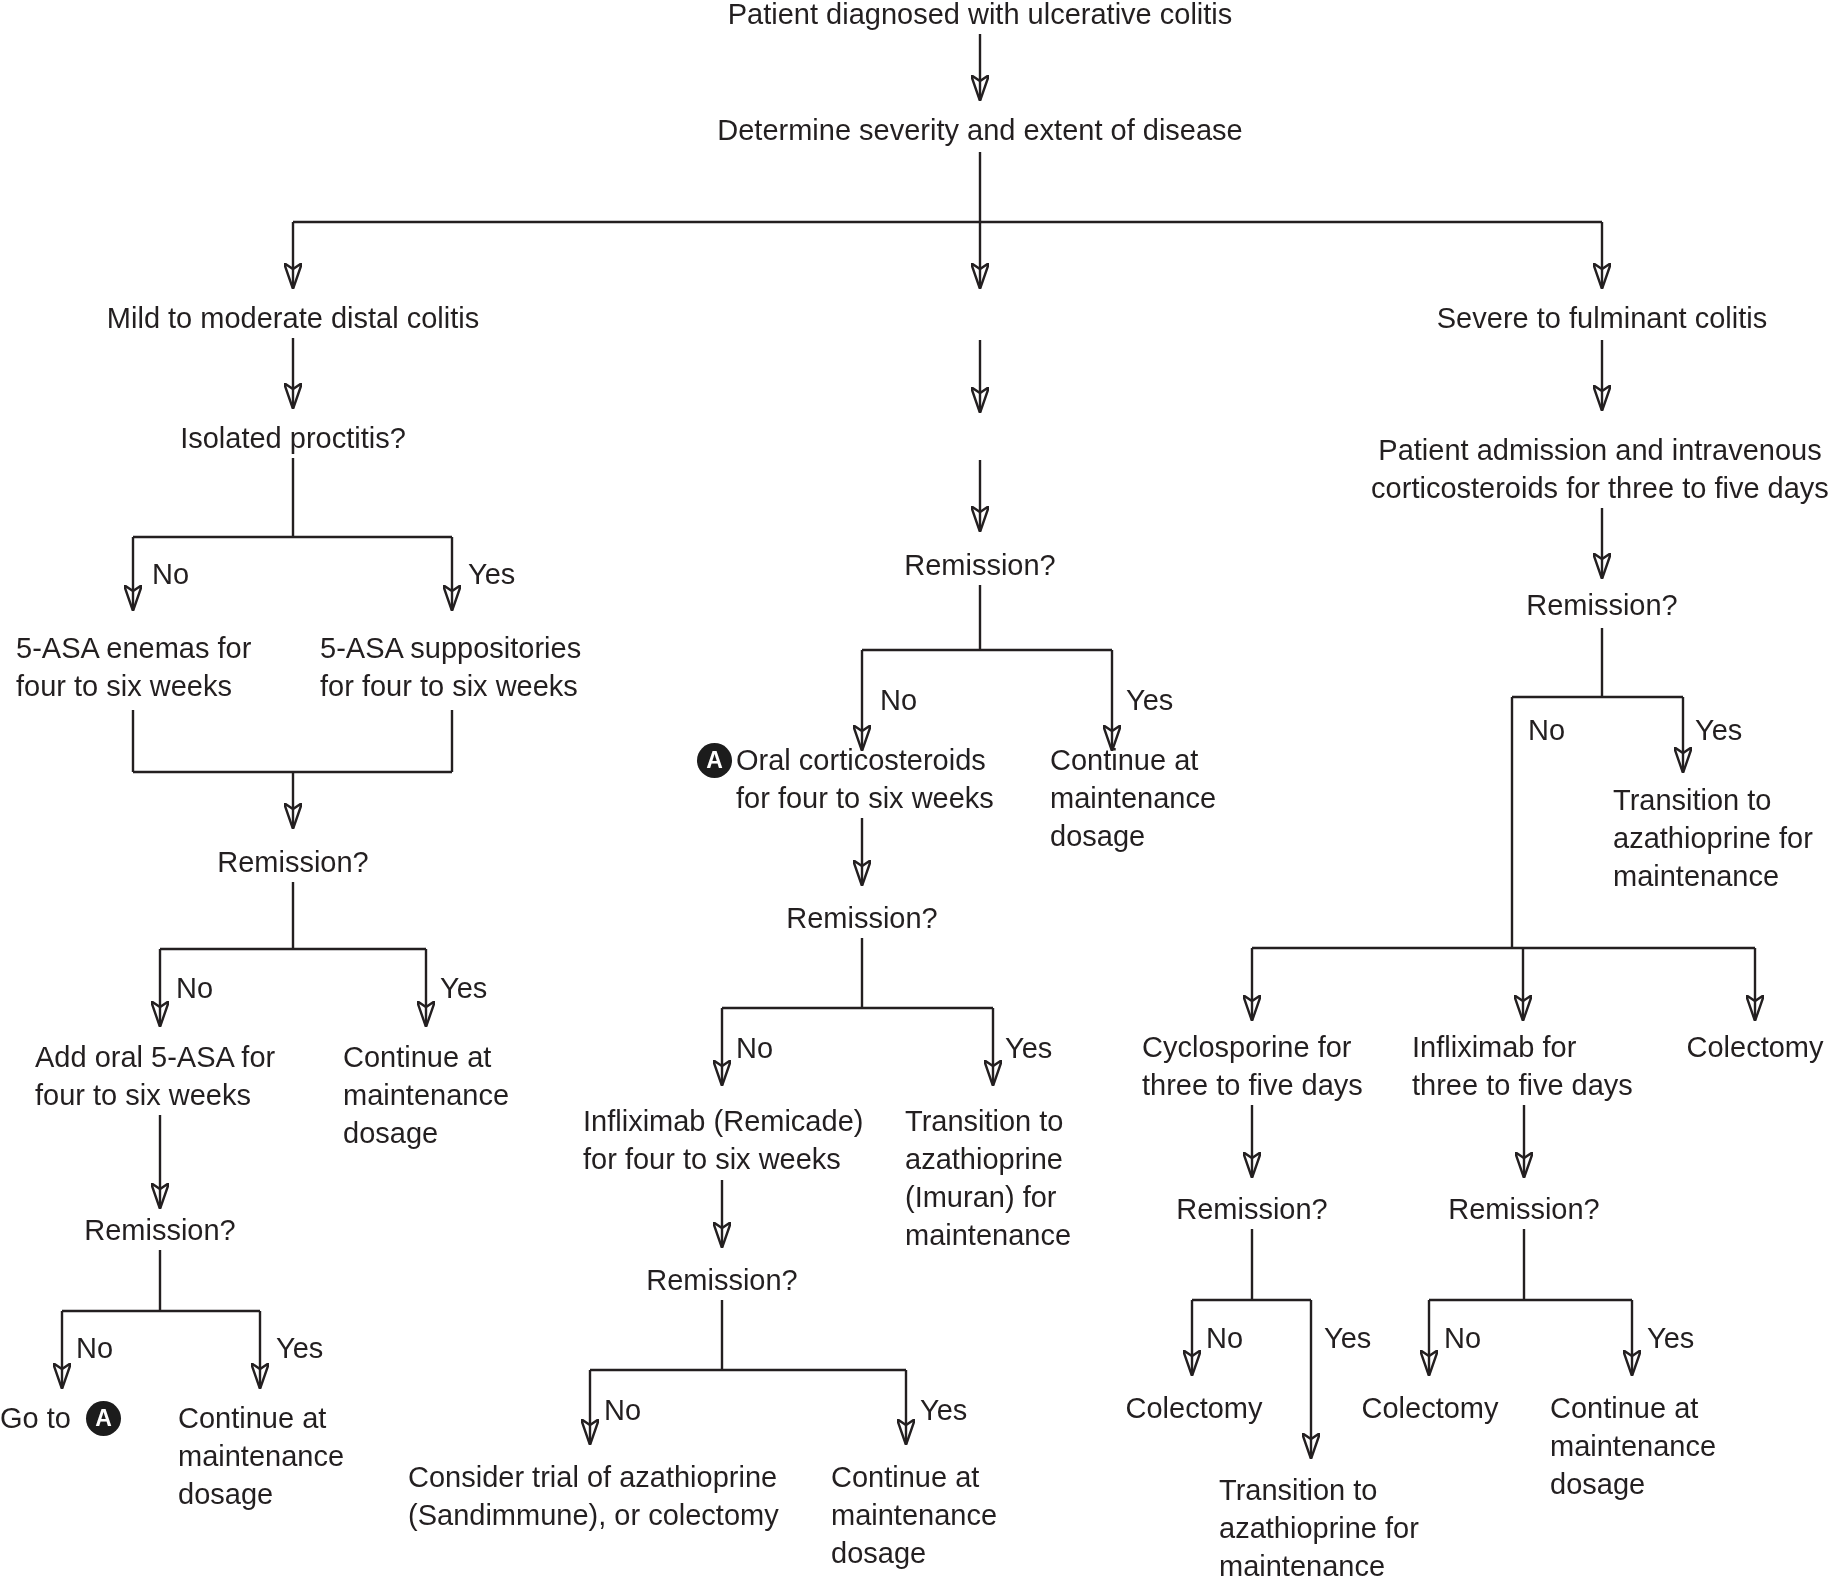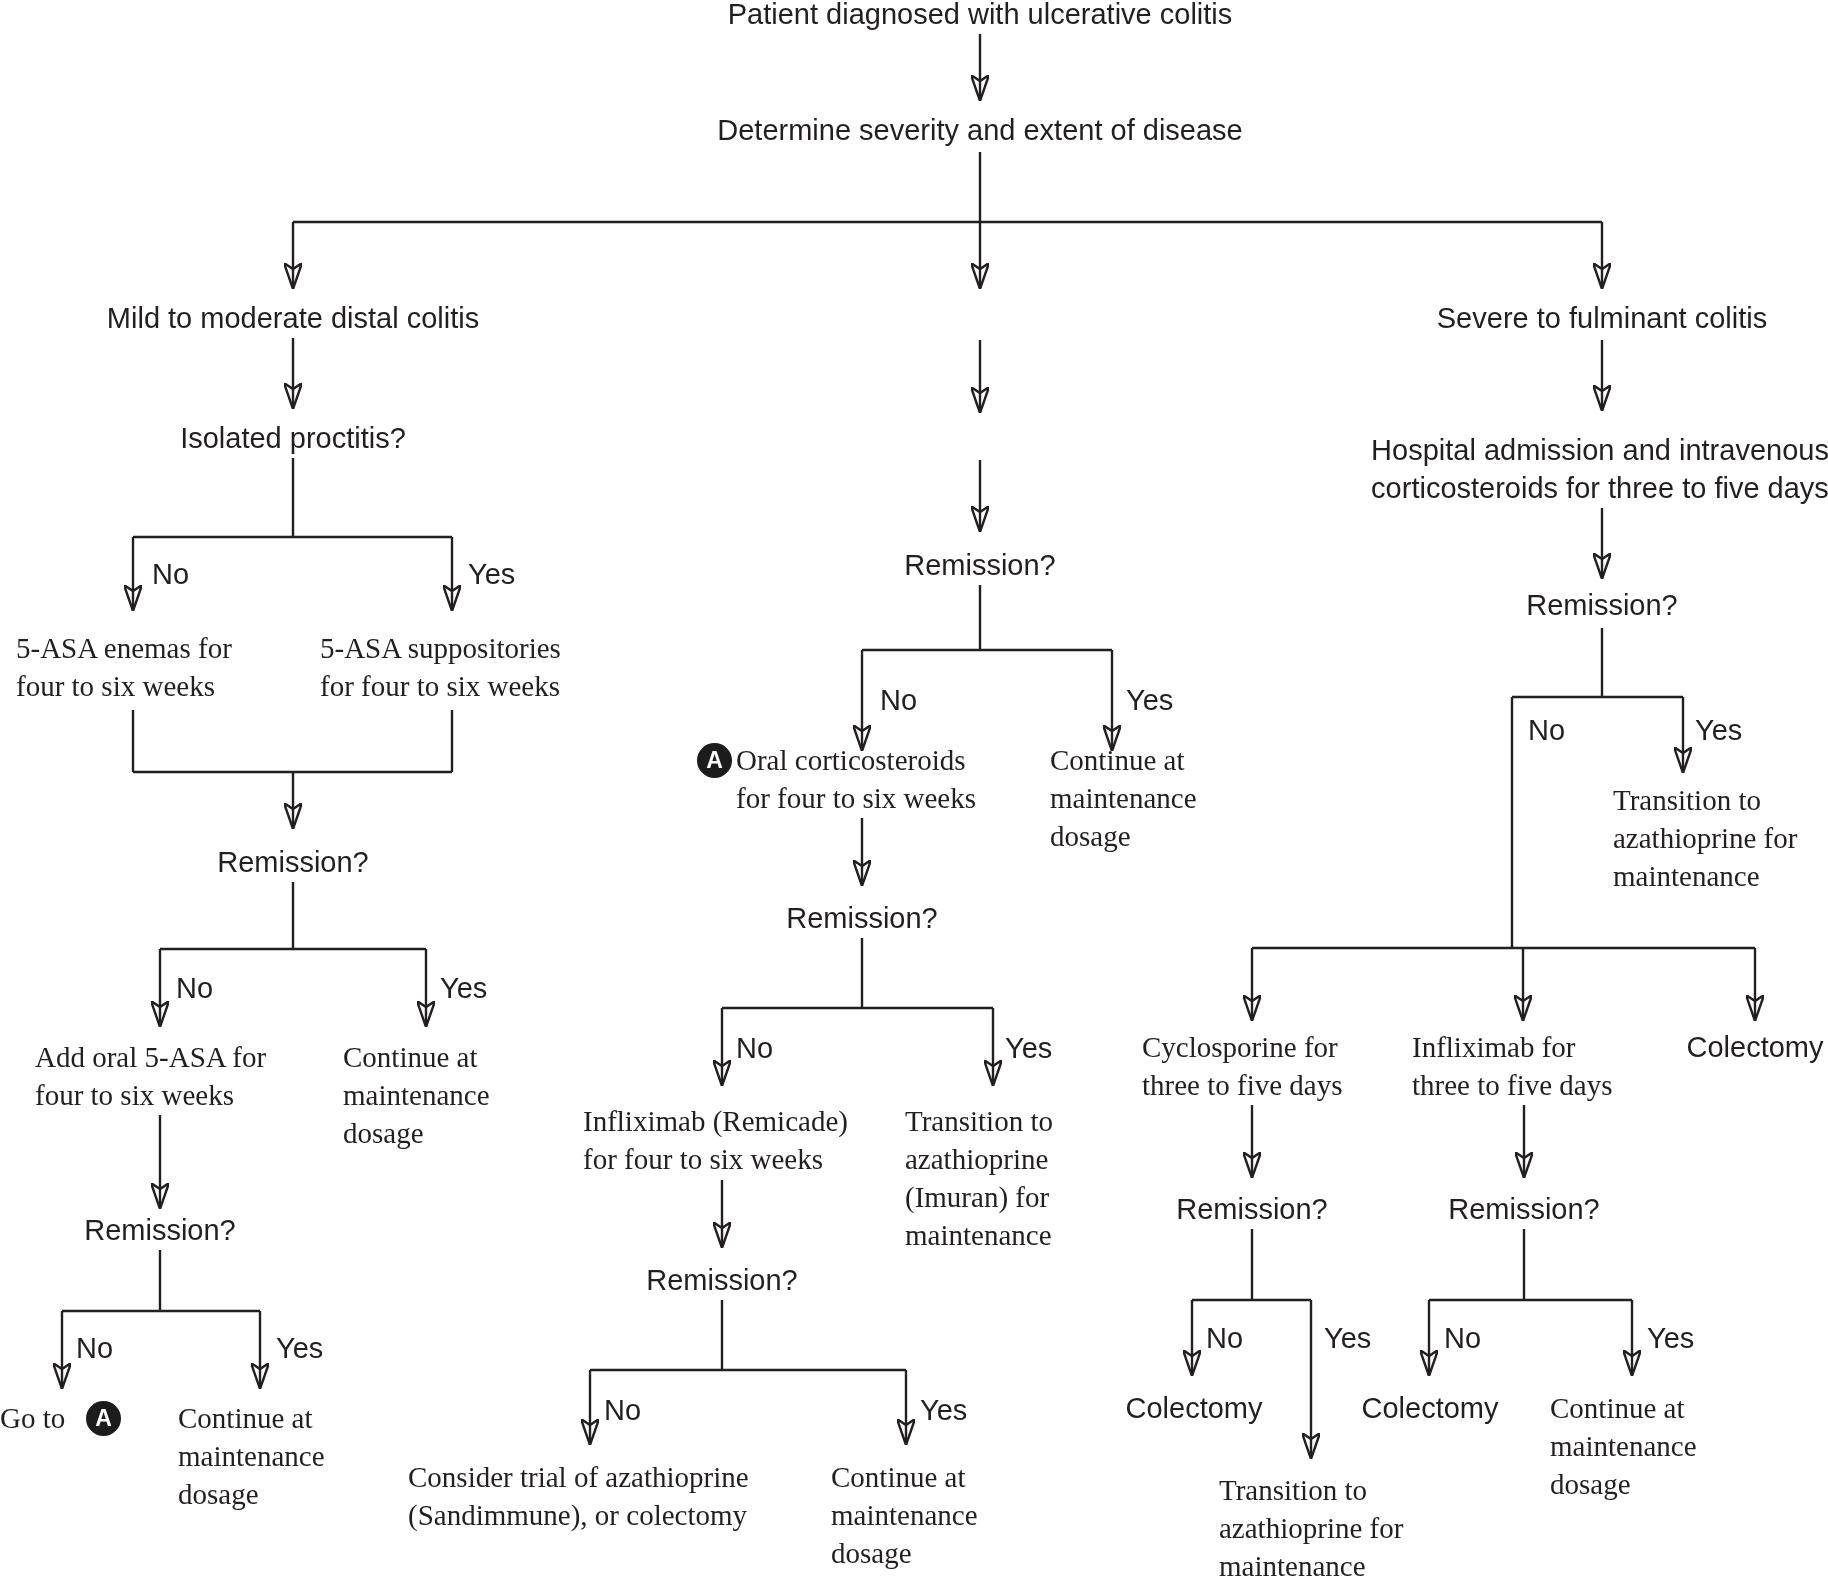--- a/index.html
+++ b/index.html
@@ -1,21 +1,21 @@
 <!DOCTYPE html>
 <html><head>
 <meta charset="utf-8">
 <style>
   html,body{margin:0;padding:0;background:#fff;}
   .stage{position:relative;width:1828px;height:1580px;background:#fff;overflow:hidden;
          font-family:"Liberation Sans",sans-serif;color:#231f20;font-size:29px;line-height:38px;}
   svg.lines{position:absolute;left:0;top:0;}
   svg.lines path{fill:none;stroke:#231f20;stroke-width:2.4px;}
   .n{position:absolute;white-space:nowrap;transform:translateX(-50%);}   
-  .b{position:absolute;white-space:nowrap;font-family:Liberation Serif, serif;}                              
+  .b{position:absolute;white-space:nowrap;}                              
   .cb{position:absolute;white-space:nowrap;text-align:center;transform:translateX(-50%);}
   .lbl{position:absolute;white-space:nowrap;}                            
   .badge{position:absolute;width:35px;height:35px;border-radius:50%;background:#1c1c1c;color:#fff;
          display:flex;align-items:center;justify-content:center;font-size:23px;font-weight:700;line-height:35px;}
 </style>
 </head>
 <body>
 
 <div class="stage">
 
@@ -171,21 +171,21 @@
     <div>Consider trial of azathioprine</div>
     <div>(Sandimmune), or colectomy</div>
   </div>
   <div class="b" style="left:831px;top:1458px">
     <div>Continue at</div>
     <div>maintenance</div>
     <div>dosage</div>
   </div>
 
   <div class="cb" style="left:1600px;top:431px">
-    <div>Hospital admission and intravenous</div>
+    <div>Patient admission and intravenous</div>
     <div>corticosteroids for three to five days</div>
   </div>
 
   <div class="n" style="left:1602px;top:586px">Remission?</div>
 
   <span class="lbl" style="left:1528px;top:711px">No</span>
   <span class="lbl" style="left:1695px;top:711px">Yes</span>
 
   <div class="b" style="left:1613px;top:781px">
     <div>Transition to</div>

